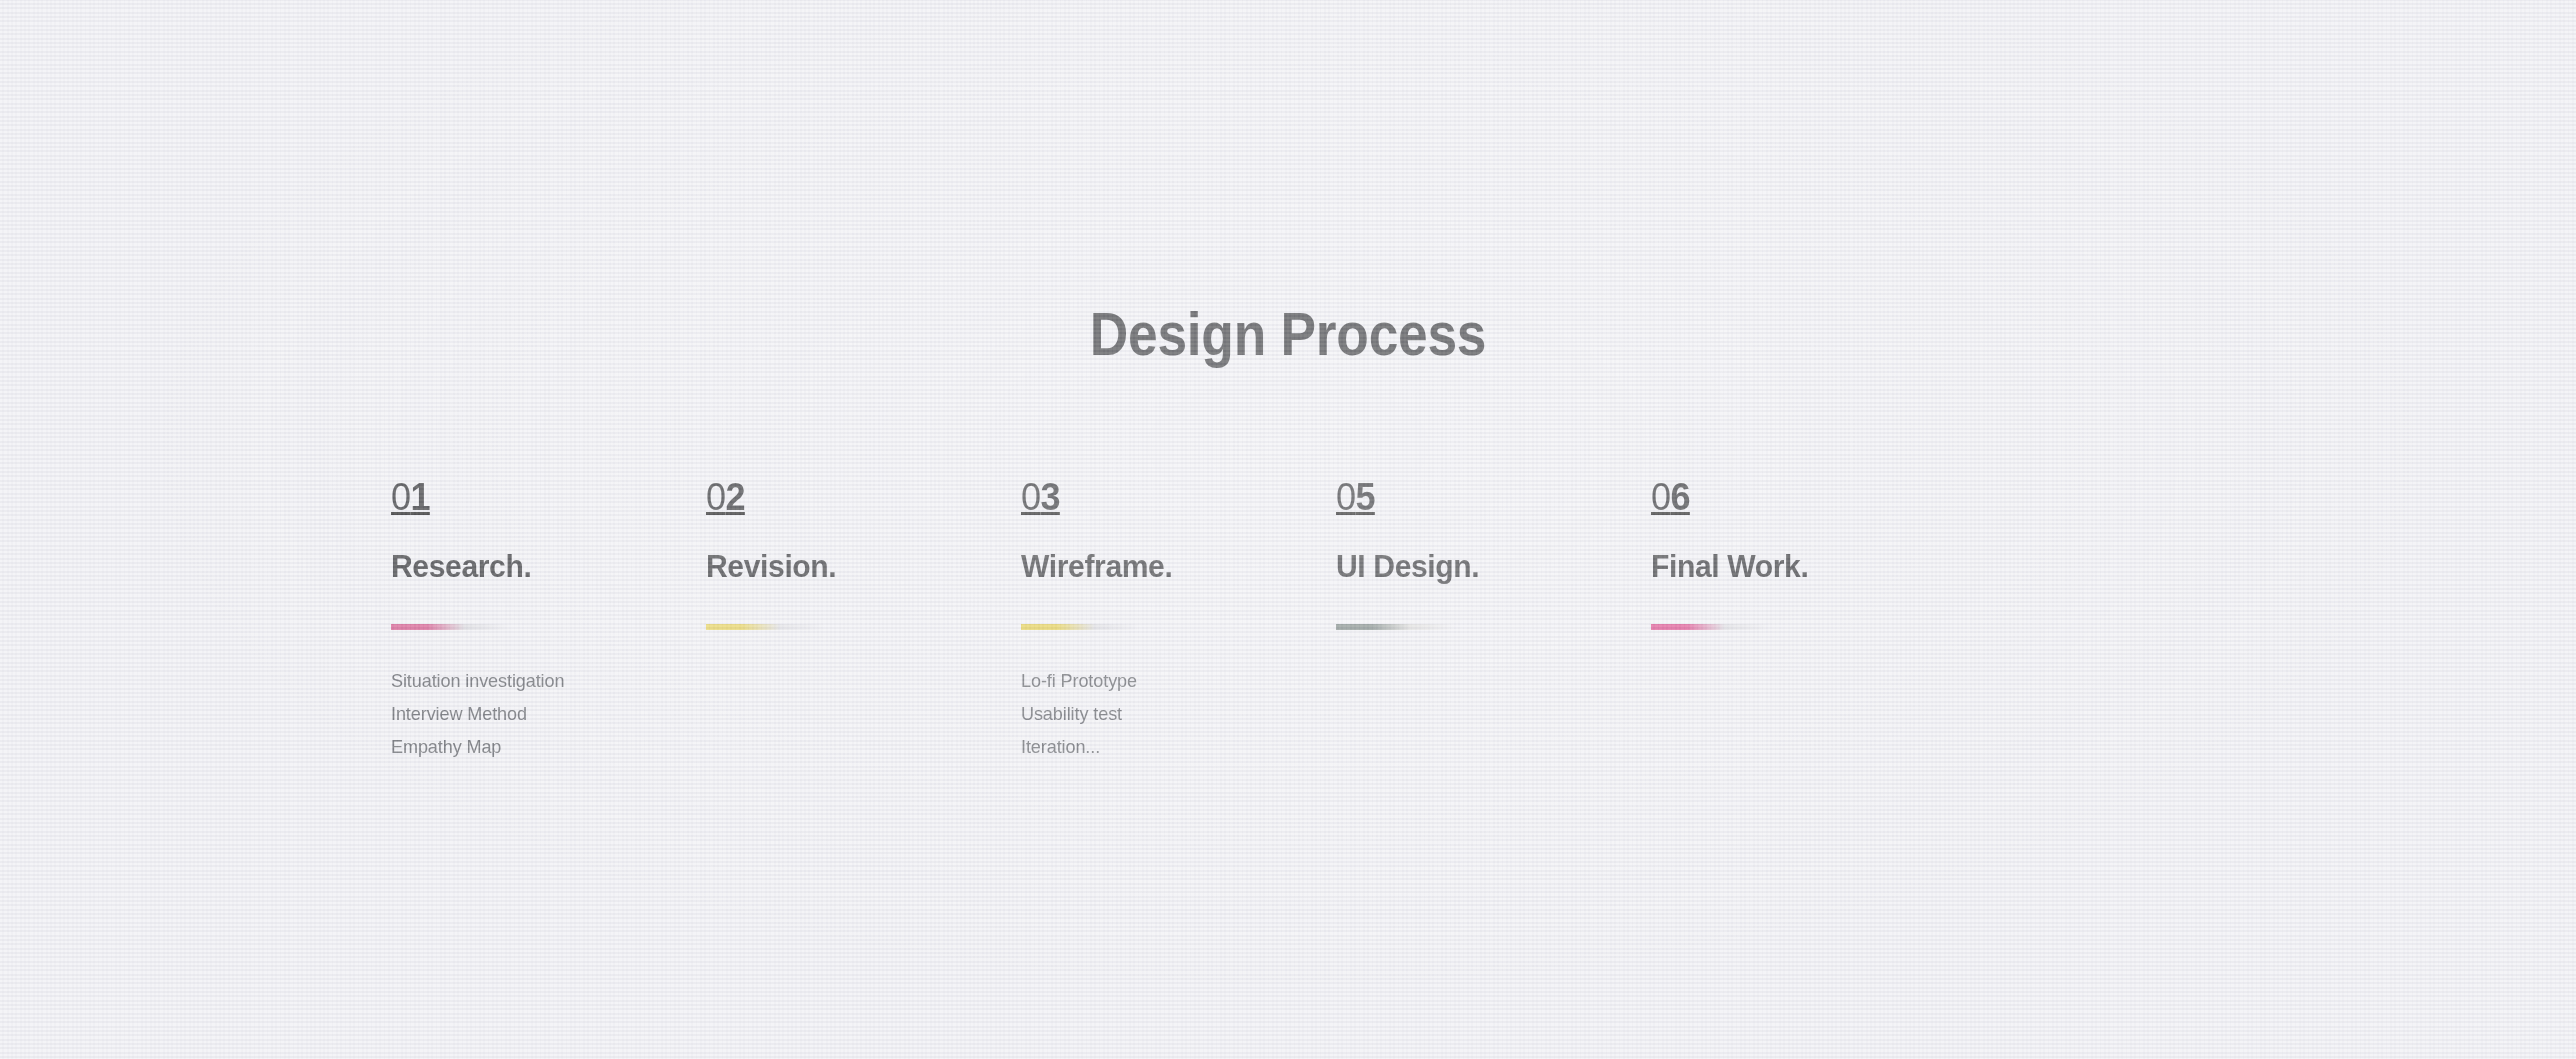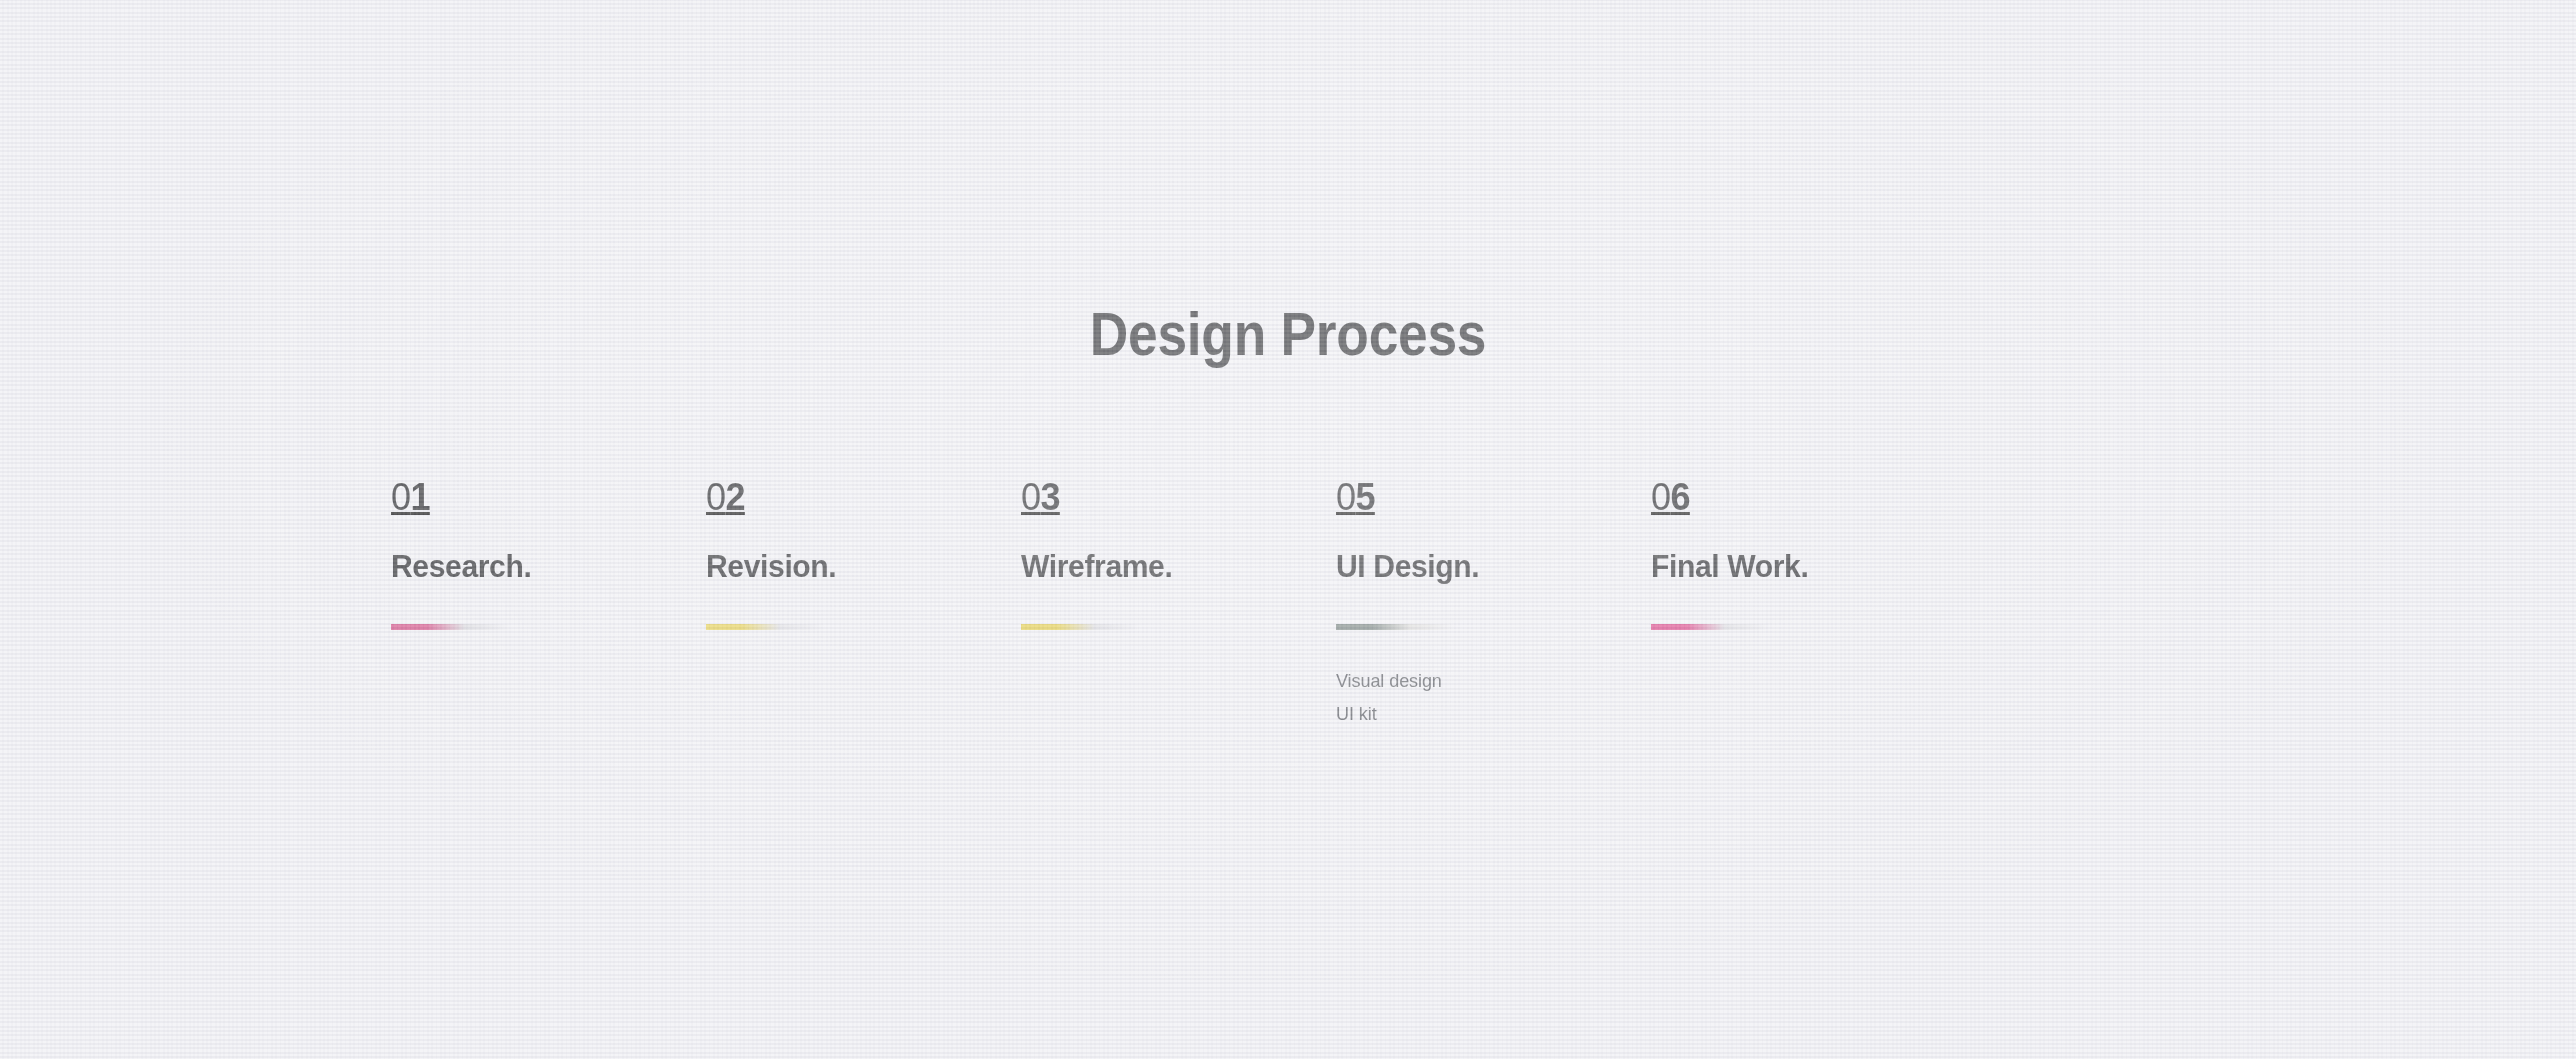--- a/index.html
+++ b/index.html
@@ -137,39 +137,45 @@
 
 <div id="canvas">
 
   <h1 id="page-title">Design Process</h1>
 
   <div id="steps-row">
       <div class="step">
         <div class="step-number"><span class="num-zero">0</span><span class="num-digit">1</span></div>
         <div class="step-heading">Research.</div>
         <div class="step-bar" style="background: linear-gradient(90deg, rgb(208, 70, 127) 0%, rgb(208, 70, 127) 30%, rgb(214, 214, 218) 62%, rgba(214, 214, 218, 0) 100%);"></div>
+        <div class="step-lines">
+          <div class="step-line">Situation investigation</div>
+          <div class="step-line">Interview Method</div>
+          <div class="step-line">Empathy Map</div>
+        </div>
       </div>
       <div class="step">
         <div class="step-number"><span class="num-zero">0</span><span class="num-digit">2</span></div>
         <div class="step-heading">Revision.</div>
         <div class="step-bar" style="background: linear-gradient(90deg, rgb(227, 204, 71) 0%, rgb(227, 204, 71) 30%, rgb(220, 220, 224) 62%, rgba(214, 214, 218, 0) 100%);"></div>
       </div>
       <div class="step">
         <div class="step-number"><span class="num-zero">0</span><span class="num-digit">3</span></div>
         <div class="step-heading">Wireframe.</div>
         <div class="step-bar" style="background: linear-gradient(90deg, rgb(224, 200, 56) 0%, rgb(224, 200, 56) 30%, rgb(216, 216, 221) 62%, rgba(214, 214, 218, 0) 100%);"></div>
+        <div class="step-lines">
+          <div class="step-line">Lo-fi Prototype</div>
+          <div class="step-line">Usability test</div>
+          <div class="step-line">Iteration...</div>
+        </div>
       </div>
       <div class="step">
         <div class="step-number"><span class="num-zero">0</span><span class="num-digit">5</span></div>
         <div class="step-heading">UI Design.</div>
         <div class="step-bar" style="background: linear-gradient(90deg, rgb(110, 123, 118) 0%, rgb(110, 123, 118) 30%, rgb(217, 216, 214) 62%, rgba(214, 214, 218, 0) 100%);"></div>
-        <div class="step-lines">
-          <div class="step-line">Visual design</div>
-          <div class="step-line">UI kit</div>
-        </div>
       </div>
       <div class="step">
         <div class="step-number"><span class="num-zero">0</span><span class="num-digit">6</span></div>
         <div class="step-heading">Final Work.</div>
         <div class="step-bar" style="background: linear-gradient(90deg, rgb(216, 55, 126) 0%, rgb(216, 55, 126) 30%, rgb(217, 217, 221) 62%, rgba(214, 214, 218, 0) 100%);"></div>
       </div>
     </div>
 
 </div>
 

